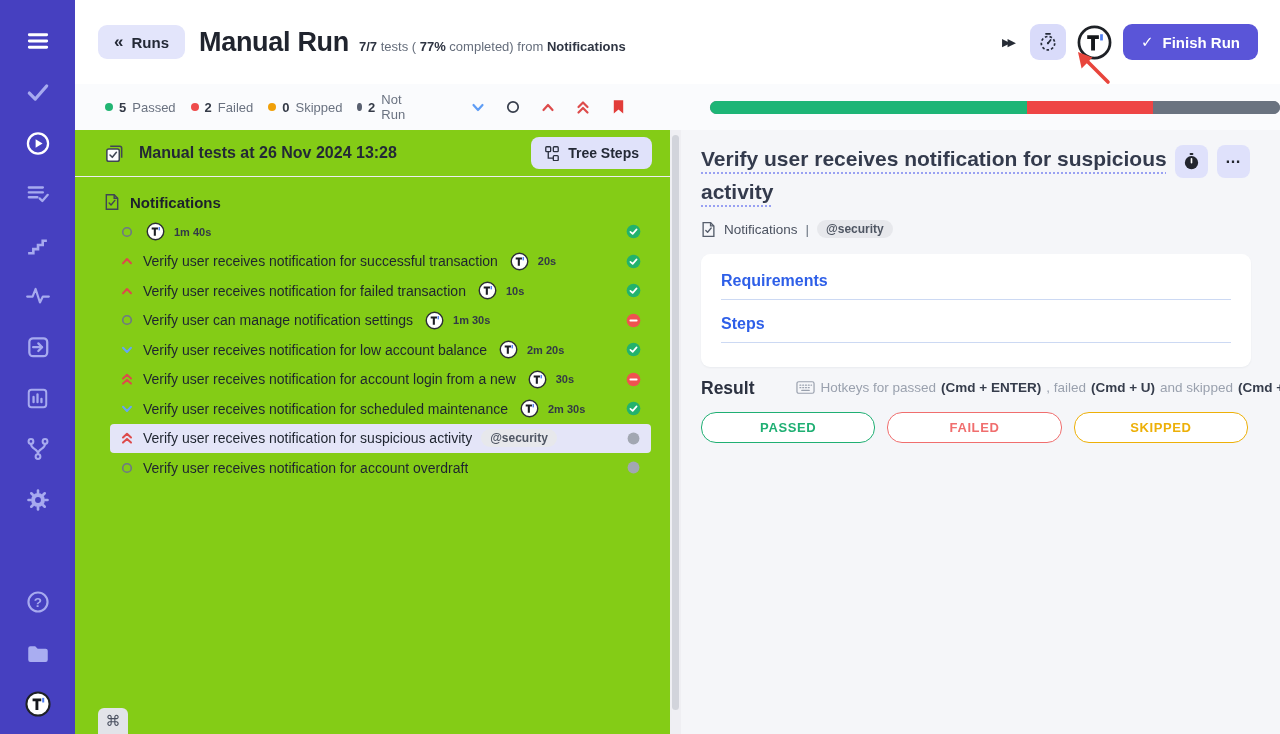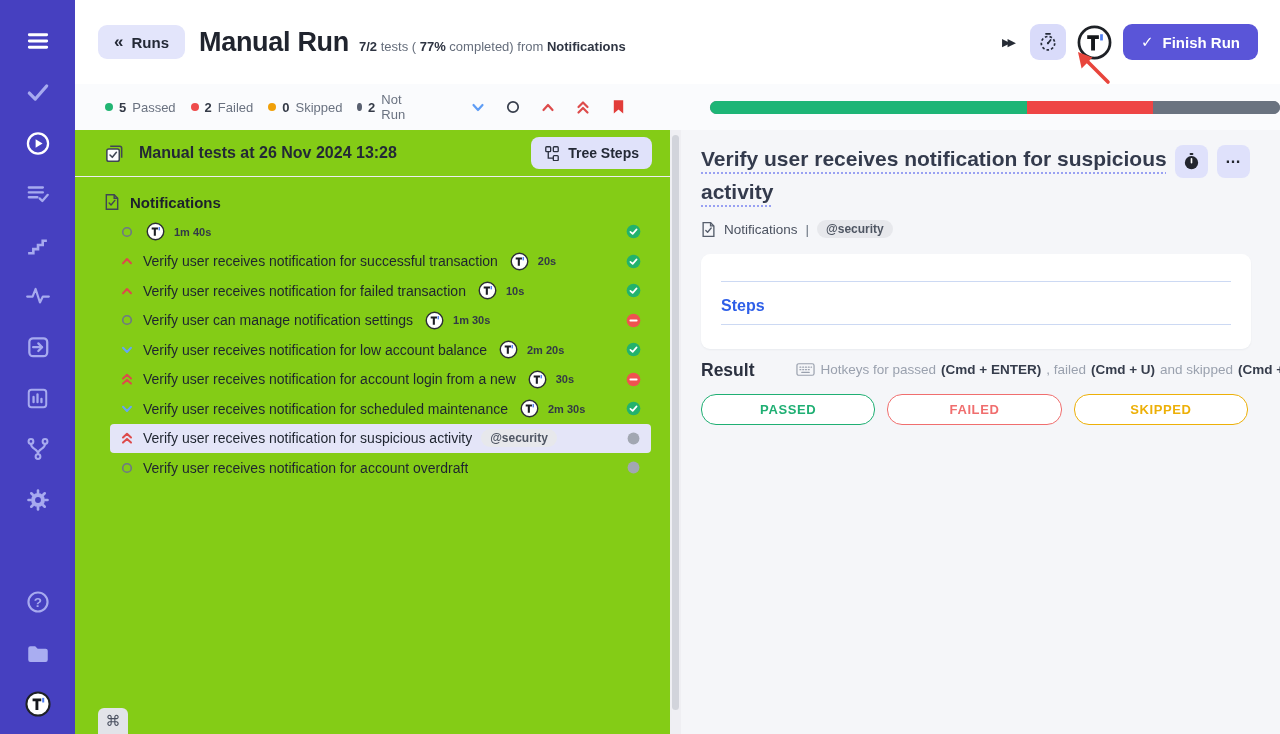--- a/index.html
+++ b/index.html
@@ -188,21 +188,21 @@
 
   <div class="main">
 
     <header class="topbar">
       <button class="btn-back">
         <span class="chev">«</span>
         <span>Runs</span>
       </button>
       <h1 class="run-title">Manual Run</h1>
       <div class="run-stats">
-        <b>7/2</b> <span>tests (</span> <b>77%</b> <span>completed) from</span> <b>Notifications</b>
+        <b>7/7</b> <span>tests (</span> <b>77%</b> <span>completed) from</span> <b>Notifications</b>
       </div>
       <div class="topbar-right">
         <span class="ff-ic">▶▶</span>
         <button class="icon-btn">
           <svg width="22" height="22" viewBox="0 0 22 22">
               <circle cx="11" cy="12.2" r="6.7" fill="none" stroke="#262c3a" stroke-width="1.7" stroke-dasharray="2.6 2.1"></circle>
               <path d="M11 12.2 L13.6 9" stroke="#262c3a" stroke-width="1.8" stroke-linecap="round"></path>
               <path d="M9 2.8h4" stroke="#262c3a" stroke-width="1.8" stroke-linecap="round"></path>
               <circle cx="11" cy="12.2" r="1.1" fill="#262c3a"></circle>
             </svg>
@@ -501,20 +501,21 @@
           <svg width="15" height="17" viewBox="0 0 16 19" fill="none" stroke="#565e6c" stroke-width="1.5">
               <path d="M2 1.8h8.3l3.7 3.7V17.2H2z"></path>
               <path d="M10.3 1.8v3.7H14"></path>
               <polyline points="5,10.6 7,12.6 11,7.8" stroke-linecap="round" stroke-linejoin="round"></polyline>
             </svg>
           <span>Notifications</span>
           <span class="meta-sep">|</span>
           <span class="tag-pill">@security</span>
         </div>
         <div class="card">
+          <span class="sect">Requirements</span>
           <div class="sect-rule"></div>
           <span class="sect">Steps</span>
           <div class="sect-rule last"></div>
         </div>
         <div class="result-row">
           <span class="result-h">Result</span>
           <span class="hotkeys">
             <svg width="19" height="13" viewBox="0 0 20 14">
                 <rect x="0.8" y="0.8" width="18.4" height="12.4" rx="2" fill="none" stroke="#9aa1ae" stroke-width="1.3"></rect>
                 <path d="M4 4.5h1M7 4.5h1M10 4.5h1M13 4.5h1M16 4.5h.5M4 7.2h1M7 7.2h1M10 7.2h1M13 7.2h1M6 10.2h8" stroke="#9aa1ae" stroke-width="1.3" stroke-linecap="round"></path>

